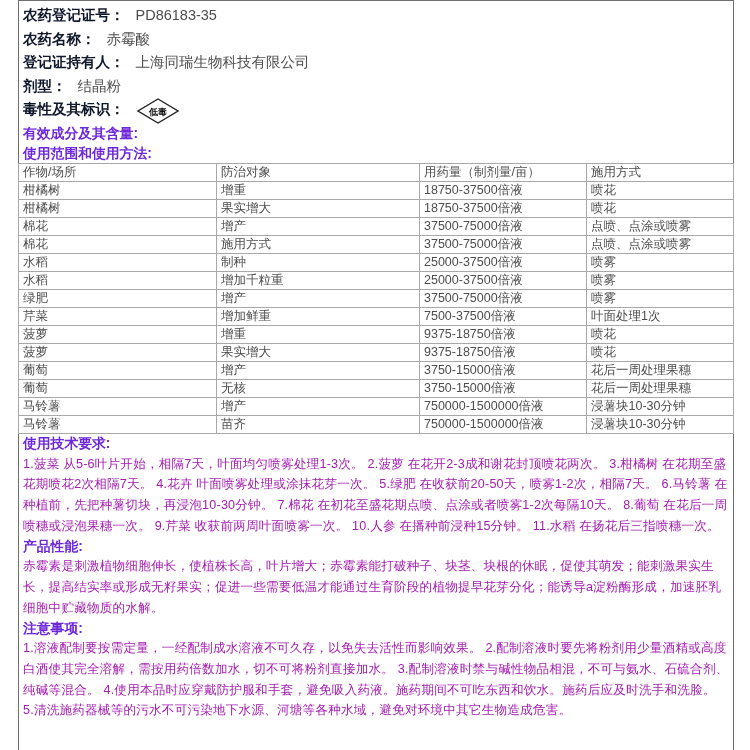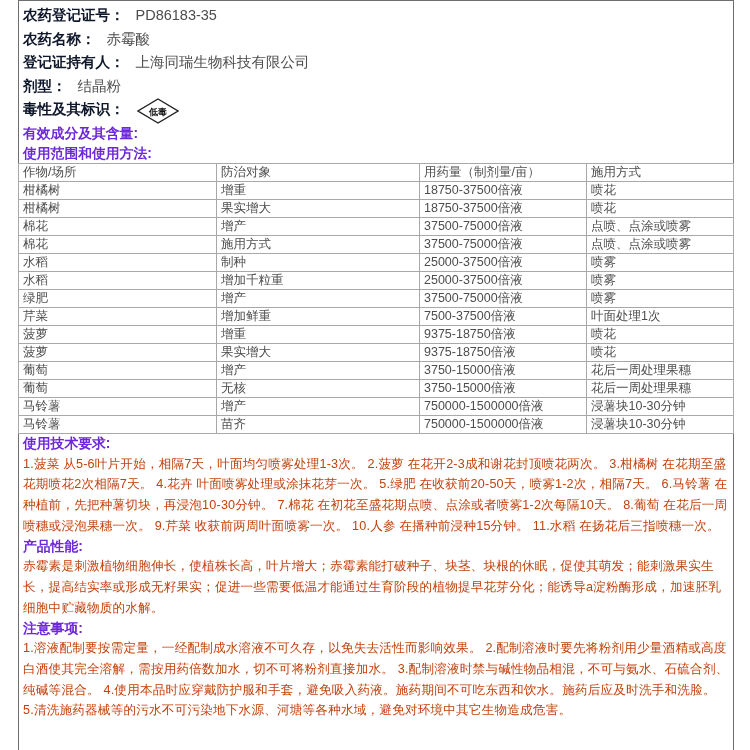--- a/index.html
+++ b/index.html
@@ -57,21 +57,21 @@
     text-align: left;
     color: #4d4d4d;
     font-size: 12.5px;
     height: 18px;
     line-height: 15px;
     padding: 0 0 0 4px;
     overflow: hidden;
     white-space: nowrap;
   }
   .para {
-    color: #c2410c;
+    color: #a21caf;
     font-size: 12.6px;
     line-height: 20.8px;
     padding: 0 4px 0 4px;
     letter-spacing: 0.2px;
   }
 </style>
 </head>
 <body>
 
 <div class="page">

